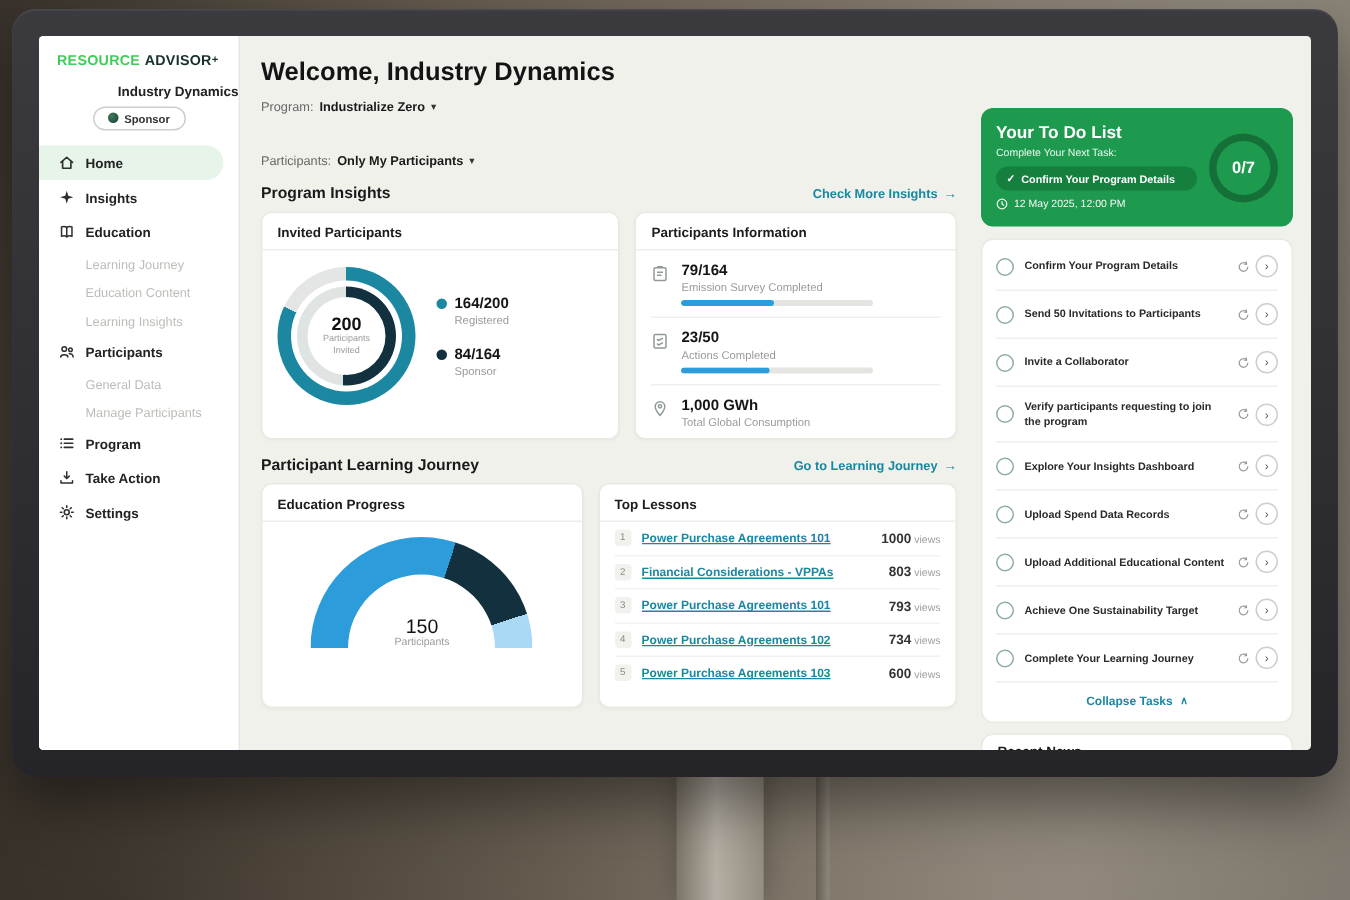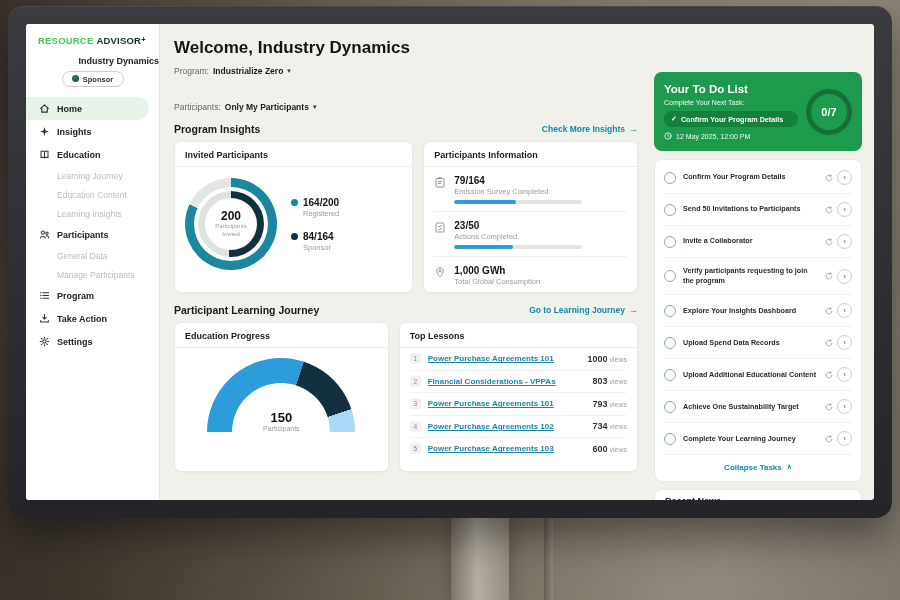--- a/index.html
+++ b/index.html
@@ -76,21 +76,21 @@
   .info-track{margin-top:4px;width:128px;height:4px;border-radius:2px;background:#e4e4e0;overflow:hidden;}
   .info-fill{height:100%;border-radius:2px;background:#2d9cdb;width:0;}
   .info-div{height:1px;background:#f0f0ec;margin-top:7px;}
   .row2{height:150px;margin-top:6px;}
   .card-edu{flex:47;}
   .card-lessons{flex:53;}
   .gauge-wrap{position:relative;width:148px;height:74px;margin:10px auto 0;overflow:hidden;}
   .gauge-arc{position:absolute;left:0;top:0;width:148px;height:148px;border-radius:50%;}
   .gauge-hole{position:absolute;left:25px;top:25px;width:98px;height:98px;border-radius:50%;background:#fff;}
   .gauge-center{position:absolute;left:0;right:0;bottom:0;text-align:center;}
-  .g-val{font-size:13px;font-weight:bold;color:#111;}
+  .g-val{font-size:13px;font-weight:normal;color:#111;}
   .g-lab{font-size:7px;color:#9a9a9a;}
   .gauge-legend{display:flex;justify-content:center;gap:16px;margin-top:10px;}
   .gl-val{font-size:9px;font-weight:bold;color:#151515;}
   .gl-sub{margin-left:11px;font-size:7px;color:#9a9a9a;margin-top:1px;}
   .lesson-row{display:flex;align-items:center;gap:7px;height:21.5px;}
   .lesson-rank{width:11px;height:11px;border-radius:2.5px;background:#f1f1ee;color:#8a8a8a;font-size:6.5px;display:flex;align-items:center;justify-content:center;flex:none;}
   .lesson-link{font-size:8px;font-weight:bold;color:#1b87a0;text-decoration:underline;cursor:pointer;white-space:nowrap;overflow:hidden;text-overflow:ellipsis;flex:1;}
   .lesson-views{font-size:9px;font-weight:bold;color:#333;flex:none;}
   .views-suffix{font-size:7px;color:#a0a0a0;margin-left:2px;font-weight:normal;}
   .lesson-div{height:1px;background:#f2f2ee;}

